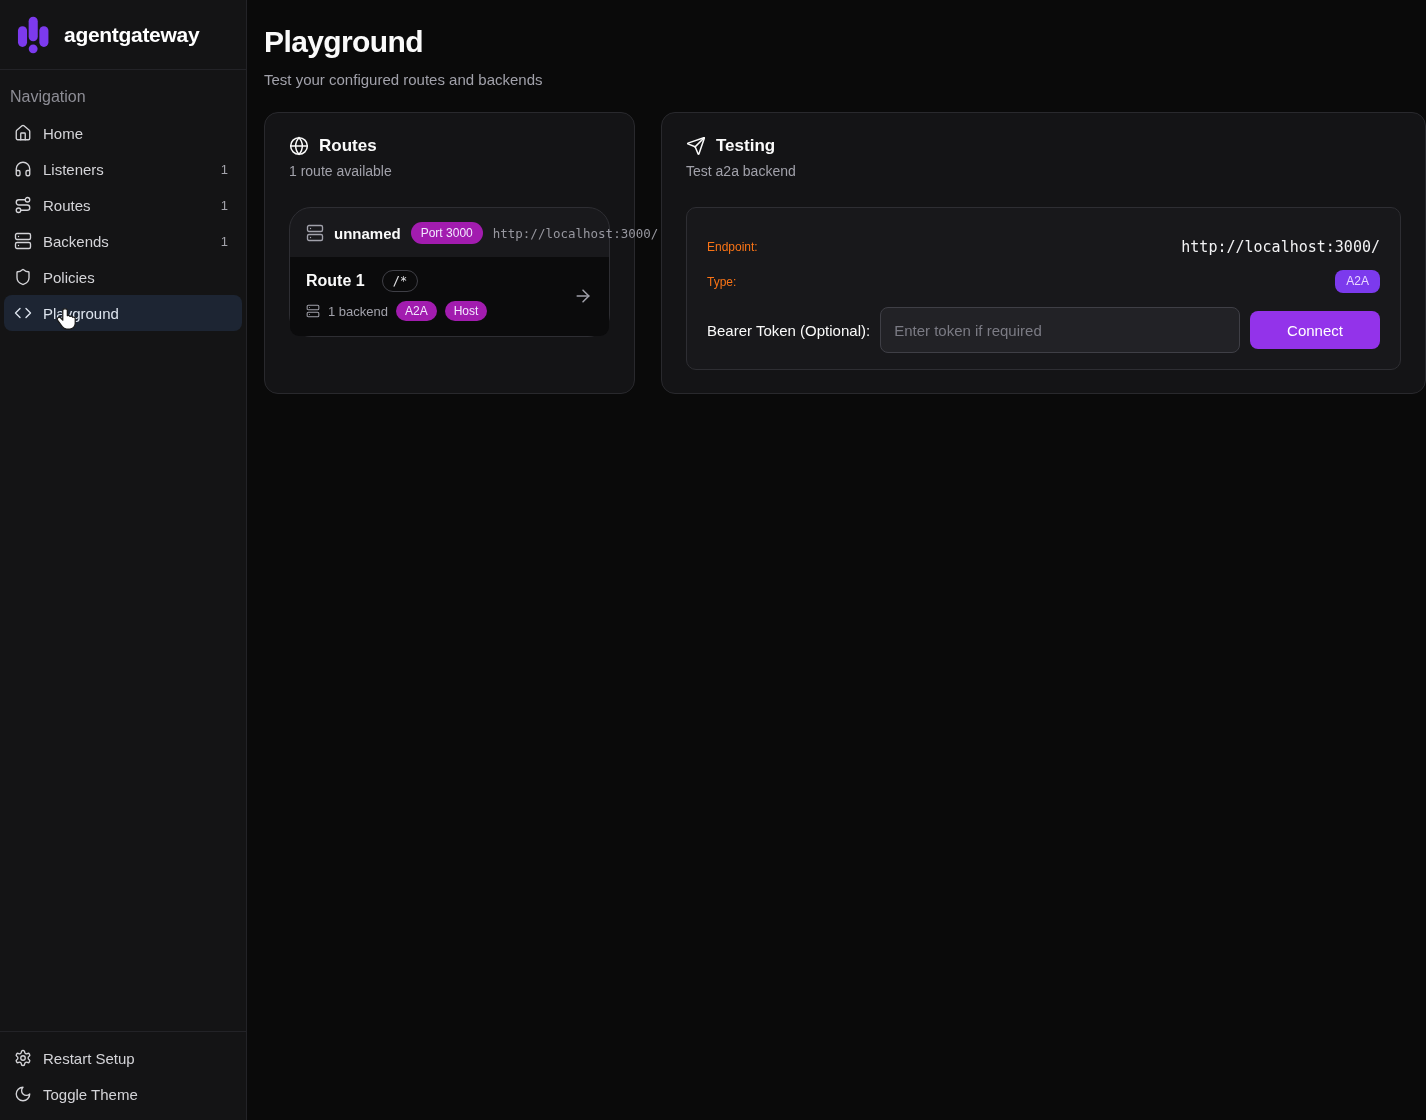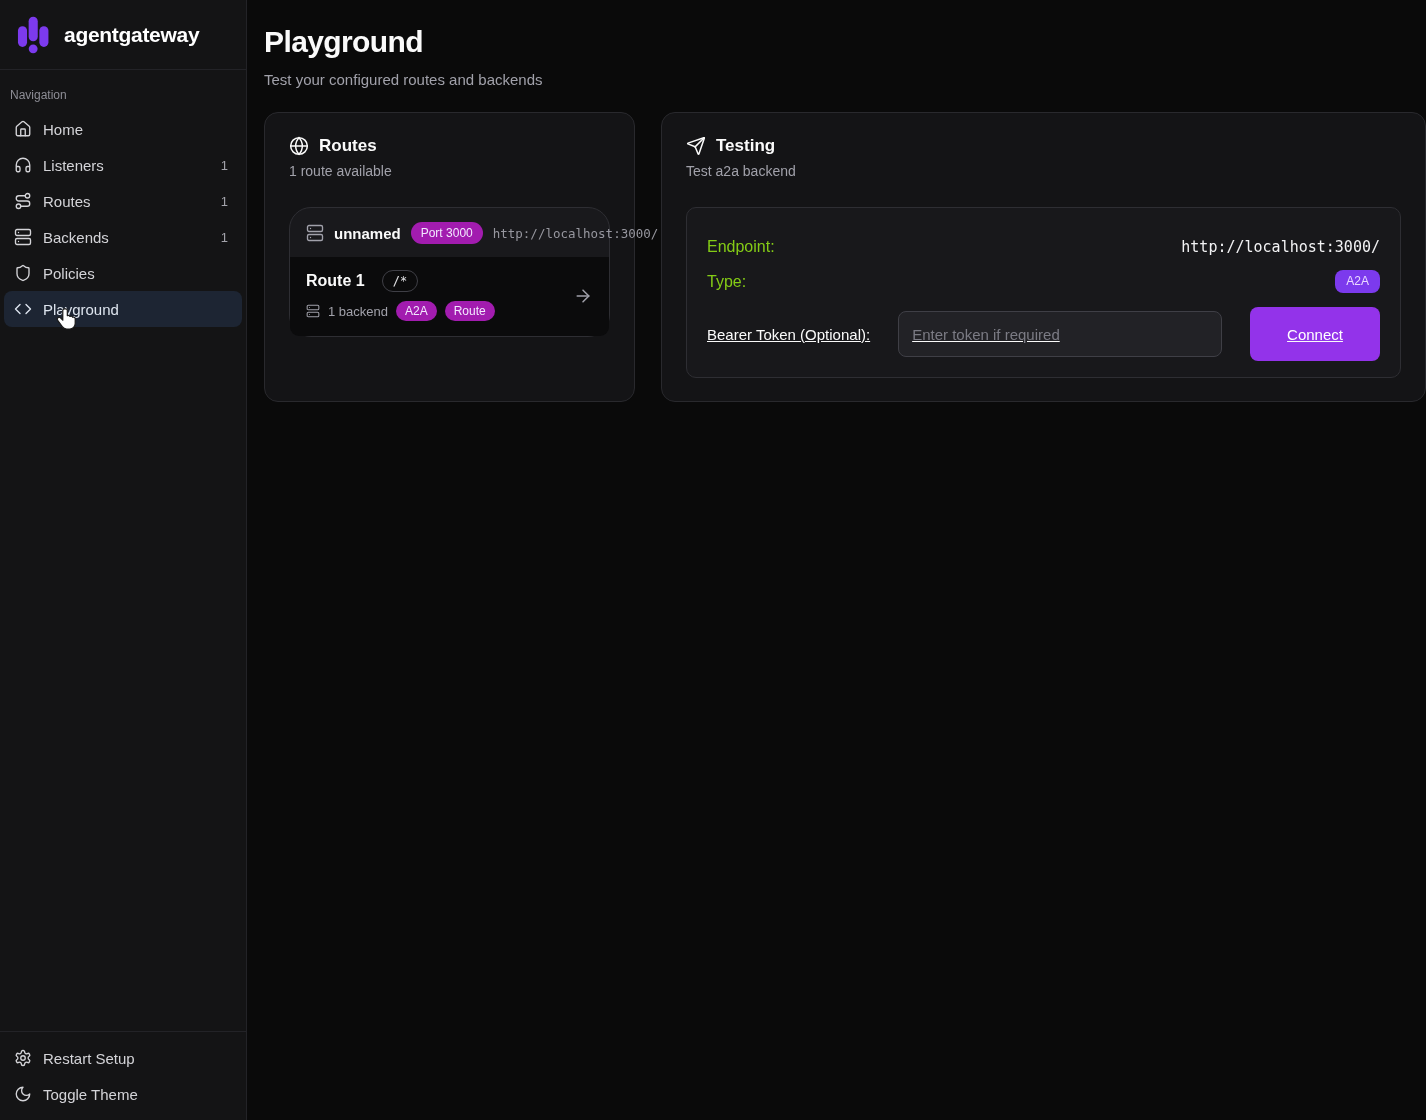--- a/index.html
+++ b/index.html
@@ -27,21 +27,21 @@
     display: flex; align-items: center; gap: 12px;
     padding: 0 14px;
     border-bottom: 1px solid #232327;
     cursor: pointer;
   }
   .brand-text {
     color: #ffffff; font-size: 21px; font-weight: 700; letter-spacing: -0.3px;
   }
   .nav { flex: 1 1 auto; padding: 8px 4px 0; }
   .nav-label {
-    color: #8d8d95; font-size: 12px; font-weight: 400;
+    color: #8d8d95; font-size: 16px; font-weight: 400;
     padding: 10px 6px 9px;
   }
   .nav-item {
     display: flex; align-items: center; gap: 11px;
     height: 36px; padding: 0 10px;
     border-radius: 8px;
     color: #d4d4d8; font-size: 15px;
     cursor: pointer;
   }
   .nav-item.active { background: #1d2533; color: #dde4ee; }
@@ -129,45 +129,45 @@
     border-radius: 10px;
     background: #18181b;
     padding: 16px 20px 16px;
   }
   .conn-head { display: flex; align-items: center; gap: 10px; }
   .conn-title { font-size: 16px; font-weight: 600; color: #fafafa; }
   .conn-row {
     display: flex; align-items: center; justify-content: space-between;
     margin-top: 12px; min-height: 22px;
   }
-  .conn-label { font-size: 16px; color: #84cc16; }
+  .conn-label { font-size: 12px; color: #f97316; }
   .conn-value {
     font-family: "DejaVu Sans Mono", monospace;
     font-size: 15px; color: #f2f2f4;
   }
   .type-pill {
     background: #7c3aed; color: #ead9ff;
     font-size: 12px; font-weight: 500;
     padding: 4px 11px; border-radius: 8px; line-height: 15px;
   }
-  .token-row { margin-top: 14px; display: flex; align-items: center; gap: 28px; text-decoration: underline; }
+  .token-row { margin-top: 14px; display: flex; align-items: center; gap: 10px; }
   .token-label { font-size: 15px; font-weight: 500; color: #fafafa; white-space: nowrap; }
   .token-input {
     flex: 1 1 auto; height: 46px;
     background: #222226;
     border: 1px solid #3f3f46;
     border-radius: 8px;
     color: #e4e4e7; font-size: 15px;
     padding: 0 13px;
     font-family: "Liberation Sans", sans-serif;
     outline: none;
   }
   .token-input::placeholder { color: #7b7b84; }
   .connect-btn {
-    height: 54px; min-width: 130px; flex: 0 0 auto;
+    height: 38px; min-width: 130px; flex: 0 0 auto;
     background: #9333ea; border: none; border-radius: 8px;
     color: #ffffff; font-size: 15px; font-weight: 500;
     font-family: "Liberation Sans", sans-serif;
     cursor: pointer;
   }
 
   
   .cursor-overlay { position: absolute; left: 54px; top: 307px; pointer-events: none; z-index: 50; }
 </style>
 </head>
@@ -324,21 +324,21 @@
                 <span class="icon icon-dim">
                   <svg width="14" height="14" viewBox="0 0 24 24" fill="none" stroke="currentColor" stroke-width="1.8" stroke-linecap="round" stroke-linejoin="round">
                       <rect width="20" height="8" x="2" y="2" rx="2"></rect>
                       <rect width="20" height="8" x="2" y="14" rx="2"></rect>
                       <line x1="6" x2="6.01" y1="6" y2="6"></line>
                       <line x1="6" x2="6.01" y1="18" y2="18"></line>
                     </svg>
                 </span>
                 <span>1 backend</span>
                 <span class="pill small">A2A</span>
-                <span class="pill small">Route</span>
+                <span class="pill small">Host</span>
               </div>
             </div>
             <span class="icon icon-dim">
               <svg width="20" height="20" viewBox="0 0 24 24" fill="none" stroke="currentColor" stroke-width="1.8" stroke-linecap="round" stroke-linejoin="round">
                   <path d="M5 12h14"></path>
                   <path d="m12 5 7 7-7 7"></path>
                 </svg>
             </span>
           </div>
         </div>

